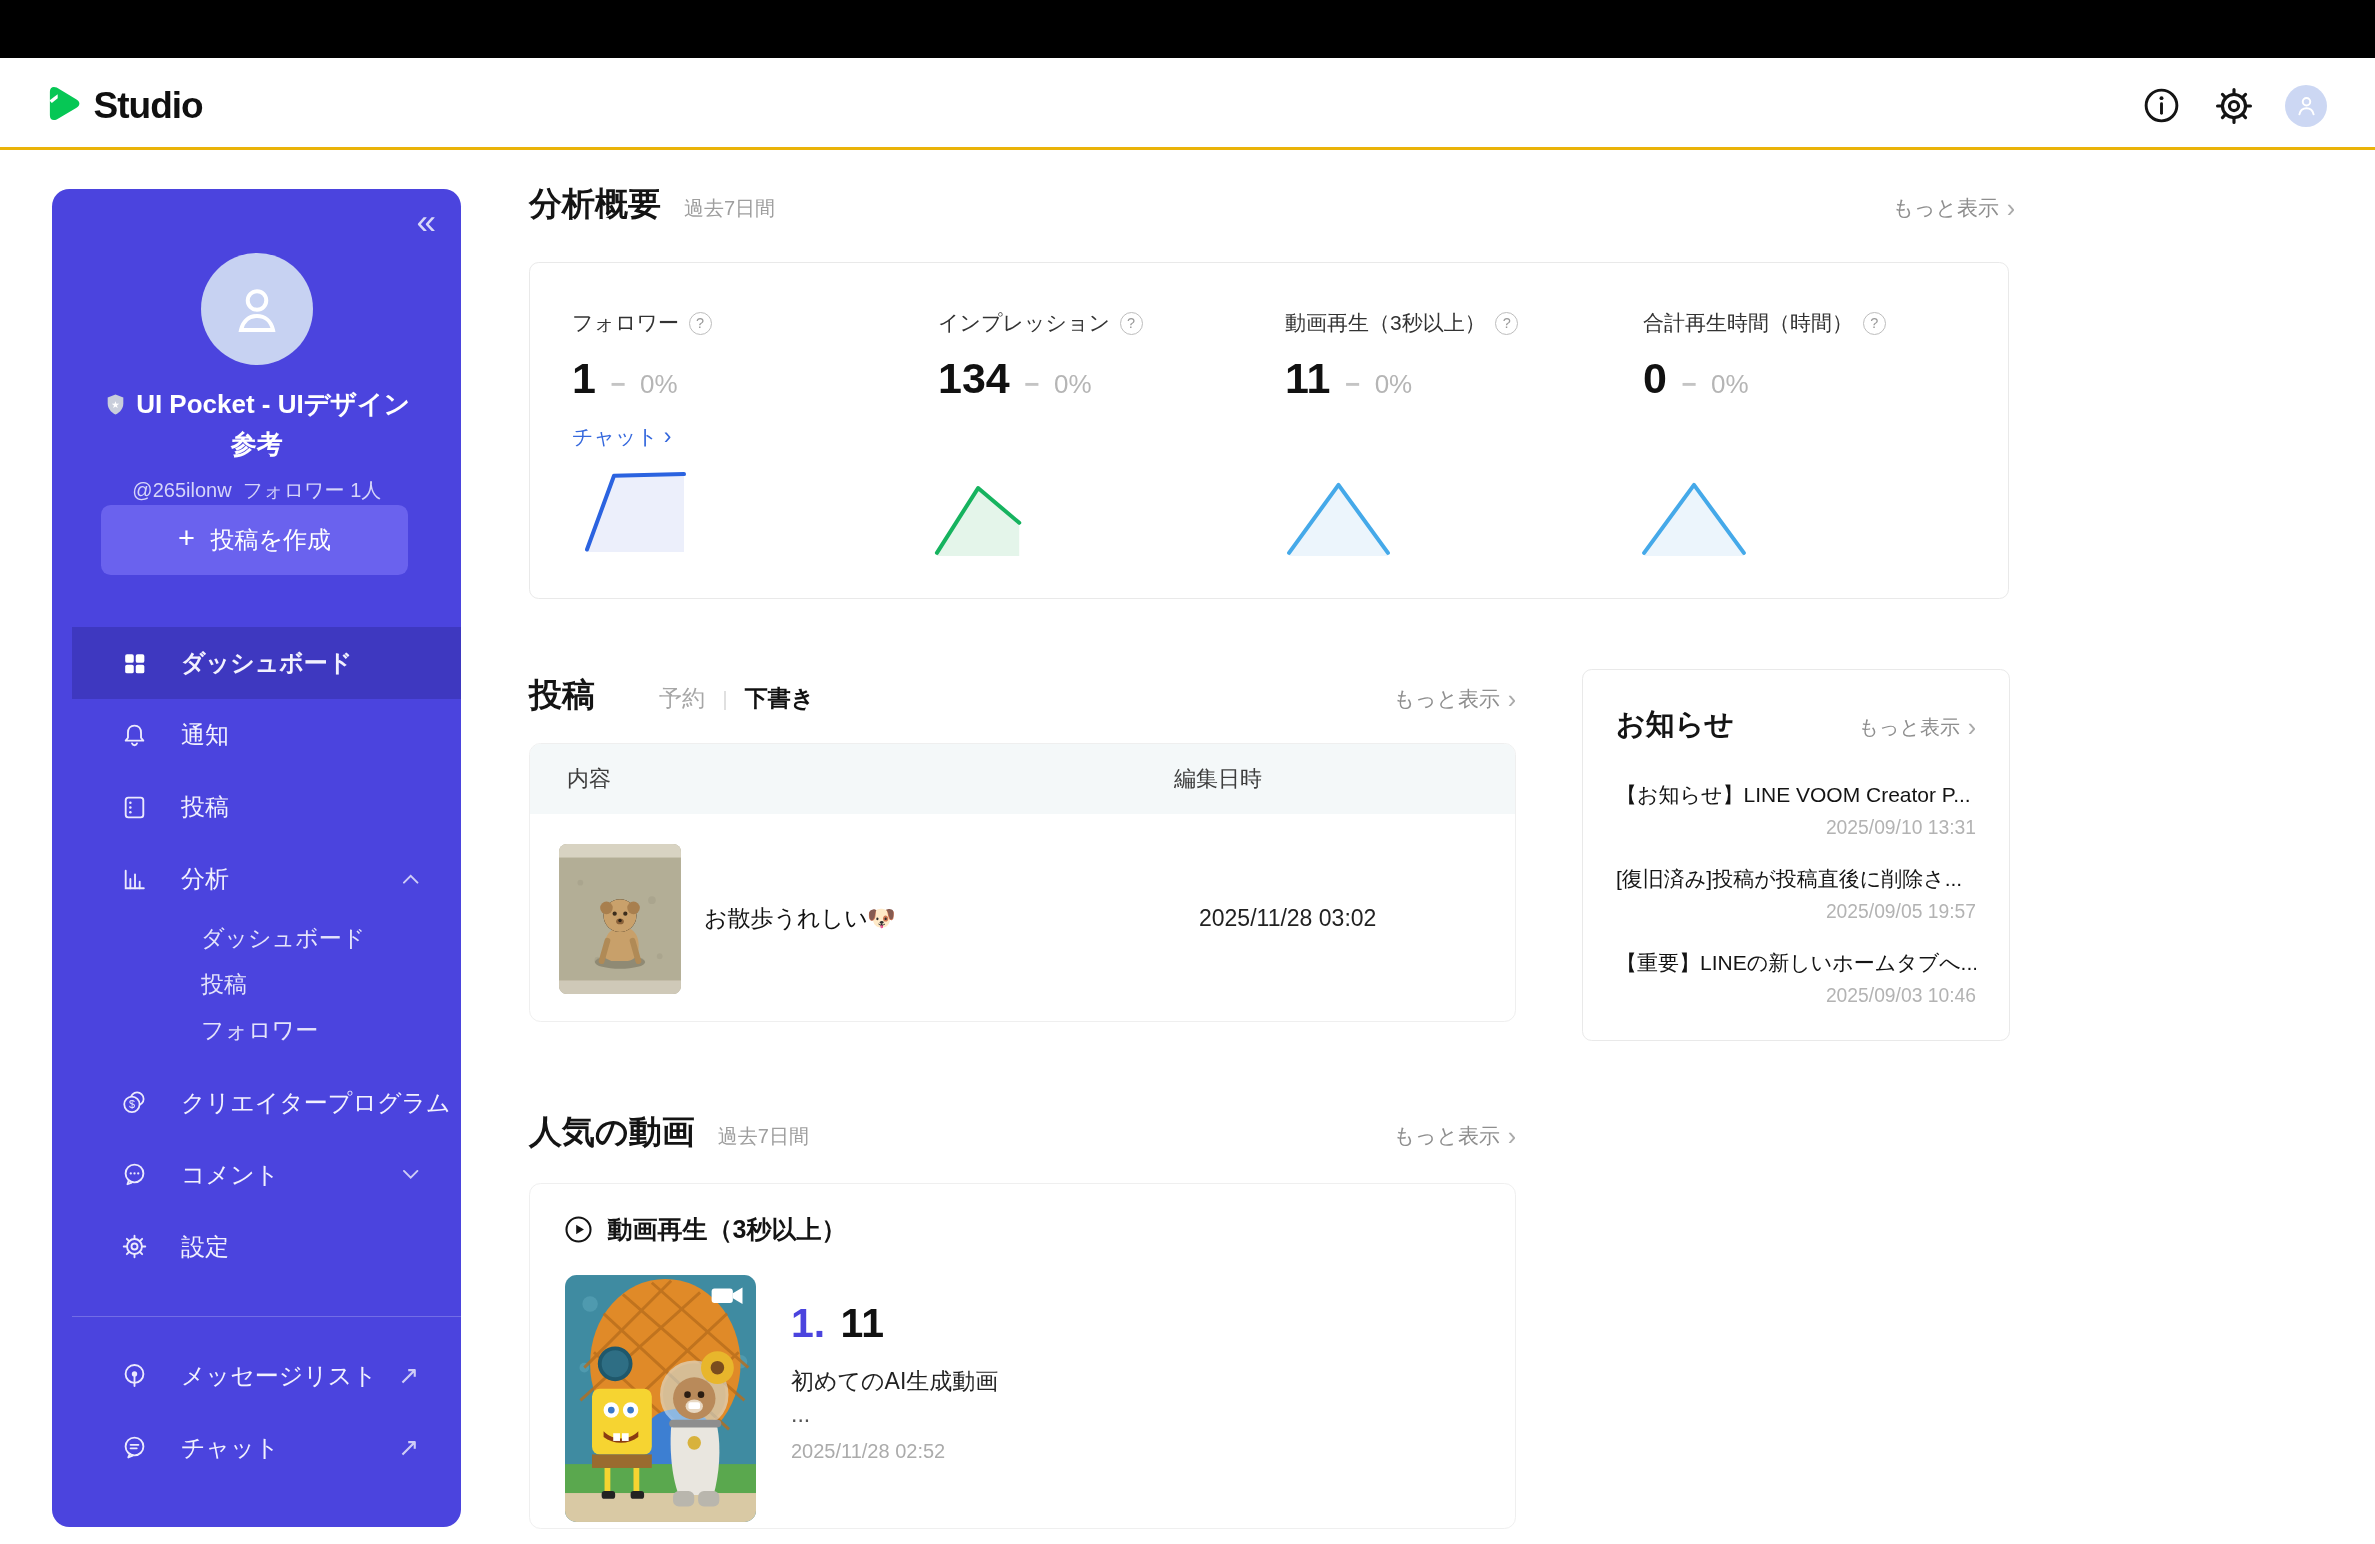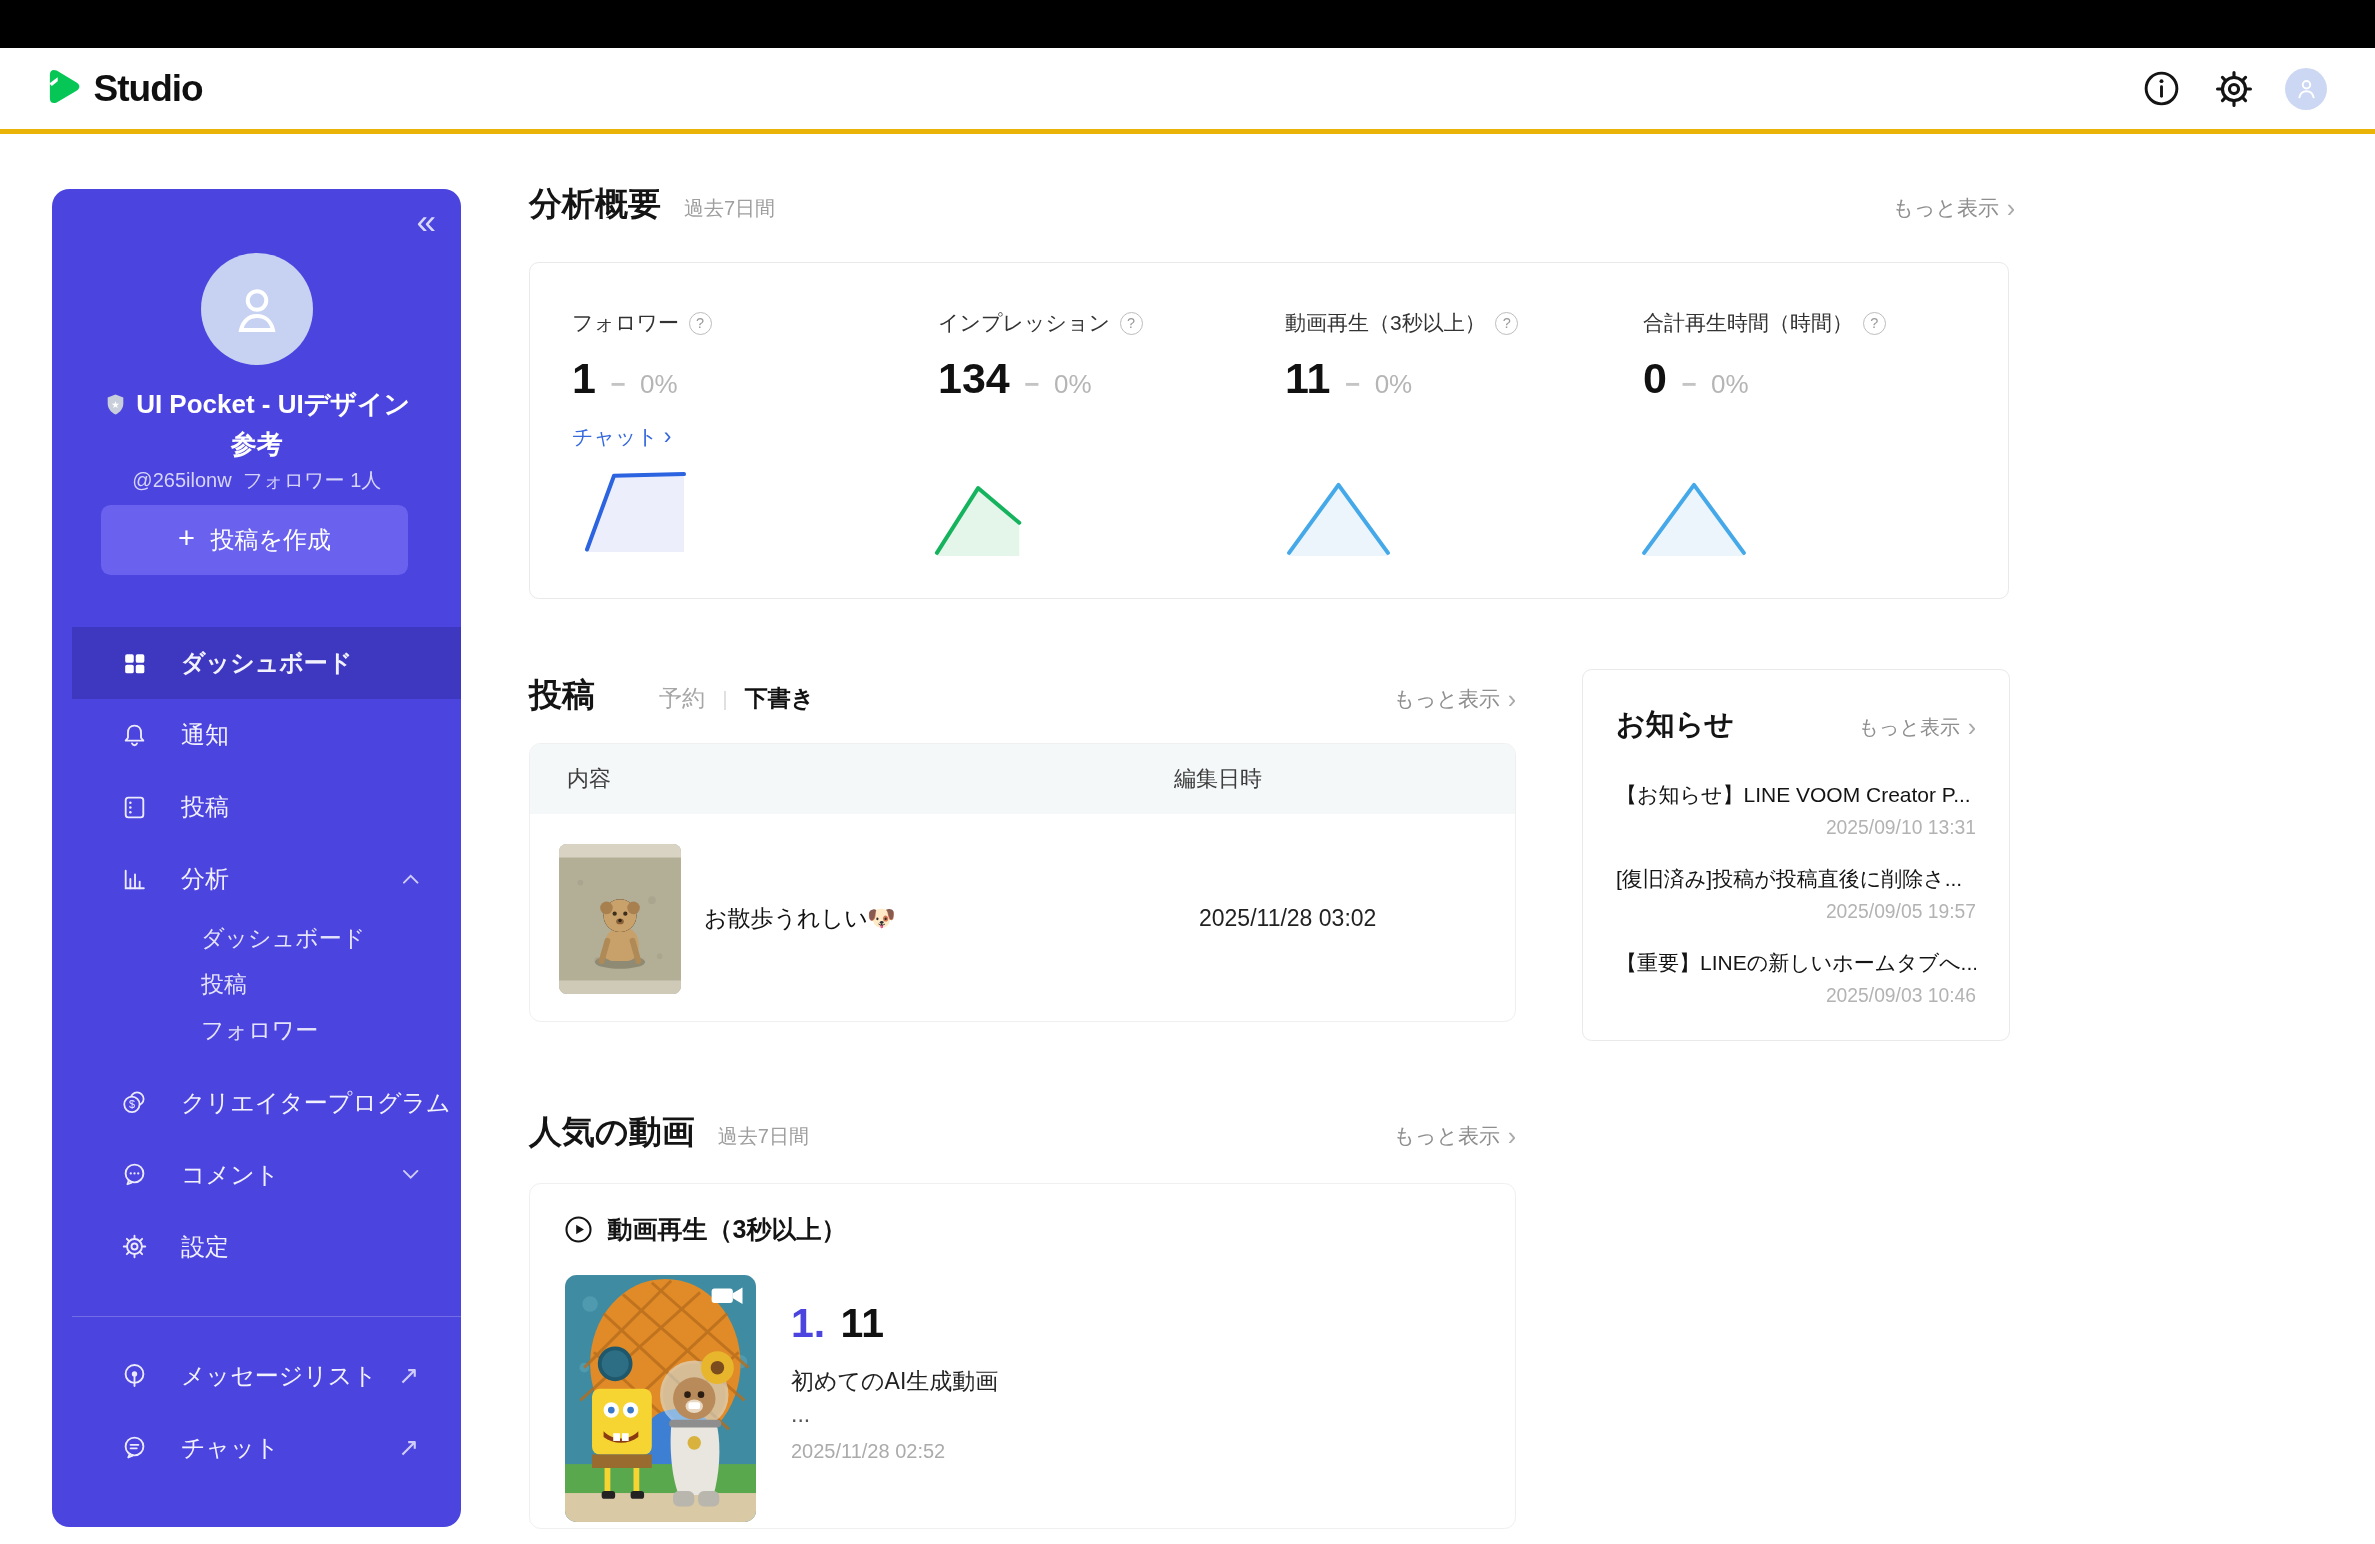--- a/index.html
+++ b/index.html
@@ -7,39 +7,39 @@
   body {
     font-family: "Liberation Sans", "DejaVu Sans", sans-serif;
     background:#fff; color:#111; position:relative; overflow:hidden;
   }
   .abs { position:absolute; }
 
   
   .topbar { left:0; top:0; width:2375px; height:58px; background:#000; }
 
   
-  .appbar { left:0; top:48px; width:2375px; height:86px; background:#fff;
-            border-bottom:5px solid #eab308; display:flex; align-items:center; }
+  .appbar { left:0; top:64px; width:2375px; height:86px; background:#fff;
+            border-bottom:3px solid #eab308; display:flex; align-items:center; }
   .brand { margin-left:46px; display:flex; align-items:center; gap:12.6px; }
   .brand-name { font-size:37px; font-weight:bold; letter-spacing:-1px; color:#101010; }
   .appbar-right { margin-left:auto; margin-right:48px; display:flex; align-items:center; gap:29px; }
   .iconbtn { width:44px; height:44px; display:flex; align-items:center; justify-content:center; cursor:pointer; }
   .avatar-sm { width:42px; height:42px; border-radius:50%; background:#ccd7f3;
                display:flex; align-items:center; justify-content:center; }
 
   
   .sidebar { left:52px; top:189px; width:409px; height:1338px; background:#4b44de;
              border-radius:17.4px; color:#fff; overflow:hidden; }
   .collapse { position:absolute; top:13.5px; right:25px; font-size:35px; color:#d9d8f8; line-height:1; cursor:pointer; }
   .side-avatar { position:absolute; top:64px; left:149px; width:112px; height:112px;
                  border-radius:50%; background:#c7d2f2; display:flex; align-items:center; justify-content:center; }
   .side-name { position:absolute; top:197px; left:19.3px; width:371px; text-align:center;
                font-size:26px; font-weight:bold; line-height:1.4; color:#fff; }
   .shield { display:inline-block; vertical-align:-3.9px; margin-right:7.7px; }
-  .side-handle { position:absolute; top:278px; left:19.3px; width:371px; text-align:center;
+  .side-handle { position:absolute; top:288px; left:19.3px; width:371px; text-align:center;
                  font-size:20px; color:#d6d5f9; }
   .create-btn { position:absolute; top:316px; left:49px; width:307px; height:70px;
                 background:#6a62ee; border:none; border-radius:9.7px; color:#fff;
                 font-size:24px; font-family:inherit; display:flex; align-items:center;
                 justify-content:center; gap:15.4px; cursor:pointer; }
   .create-plus { font-size:29px; font-weight:normal; margin-top:-2.9px; }
   .nav { position:absolute; top:438px; left:0; width:409px;padding-left:20px; }
   .nav-item { height:72px; display:flex; align-items:center; padding-left:48px; gap:32px;
               font-size:24px; color:#f2f1fe; cursor:pointer; position:relative; }
   .nav-item.active { background:#3e38c0; font-weight:bold; }

